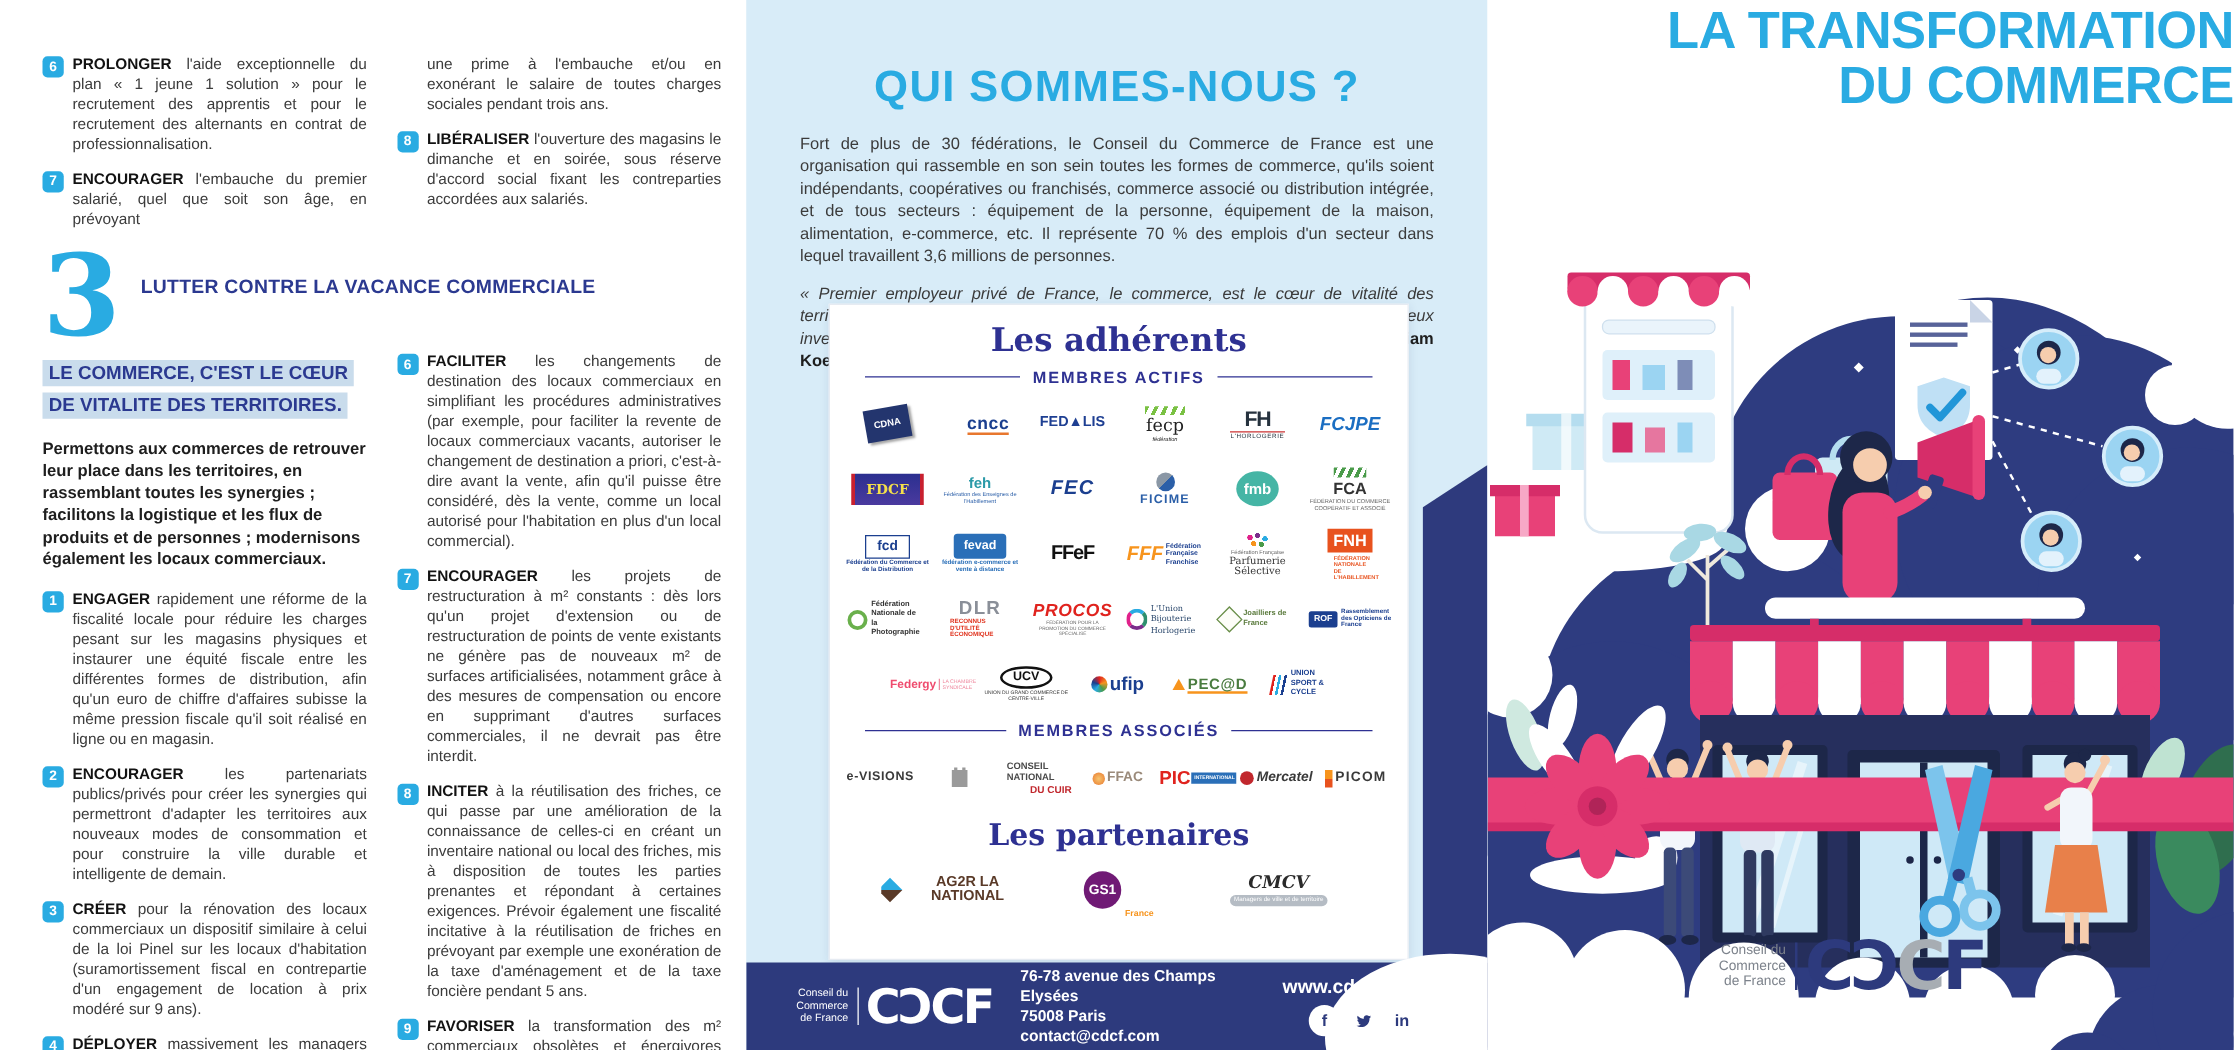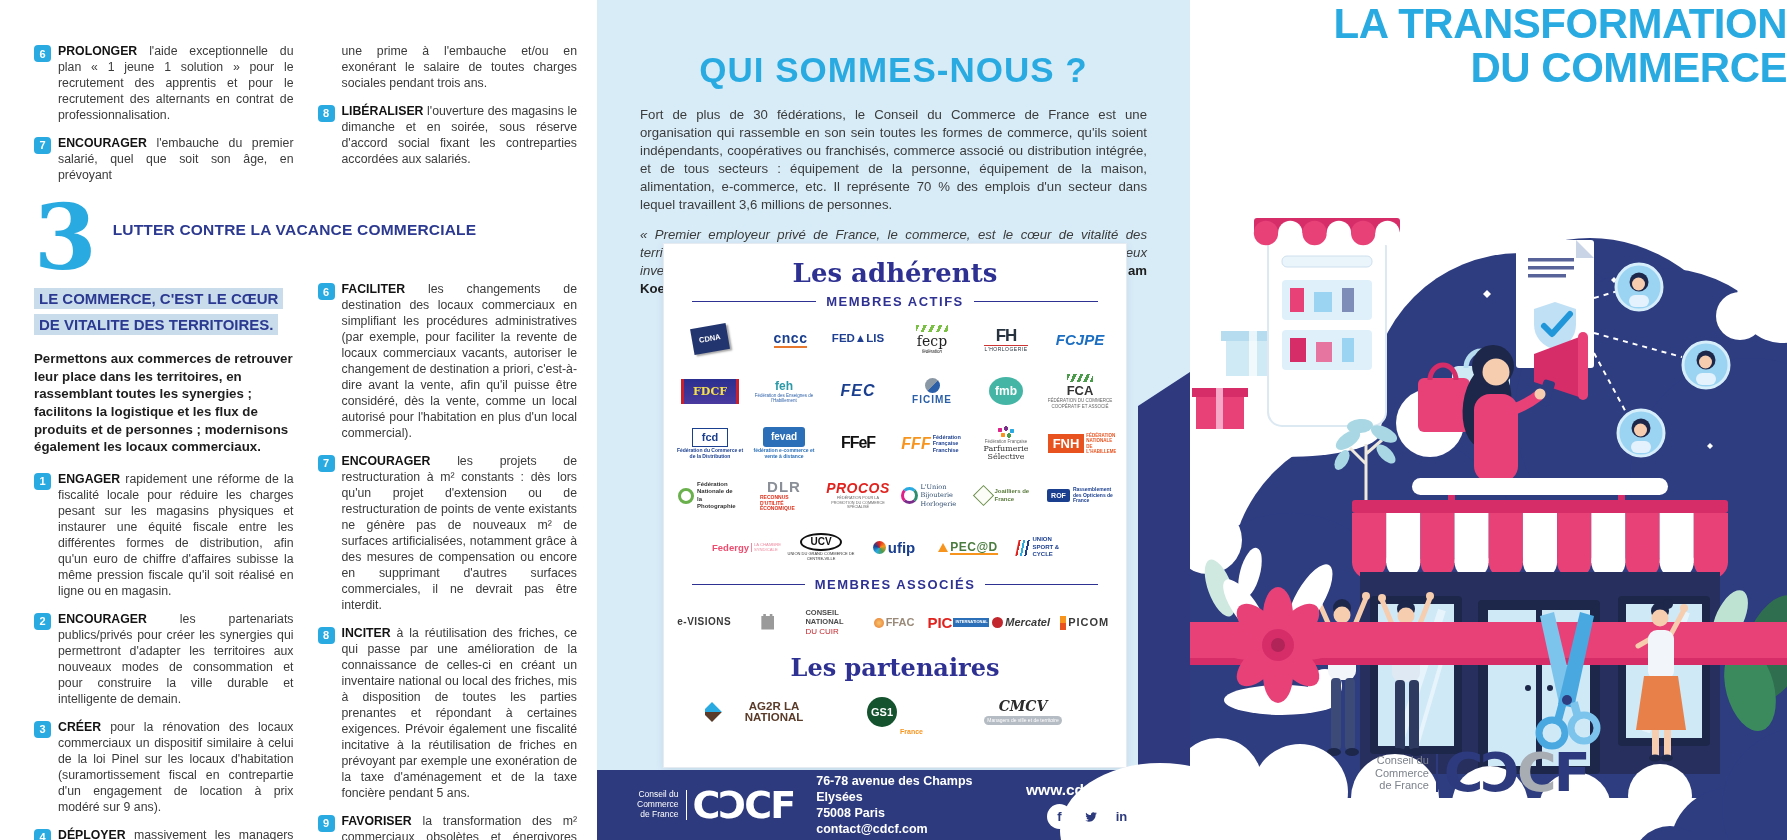--- a/index.html
+++ b/index.html
@@ -63,21 +63,21 @@
   .lg-fcd .lg-sub{color:#1b3f8f;font-weight:bold;font-size:5px;}
   .lg-fevad .lg-main{background:#2a6fb8;color:#fff;font-size:10px;padding:5px 8px;border-radius:3px;}
   .lg-fevad .lg-sub{color:#2a6fb8;font-weight:bold;font-size:5px;}
   .lg-ffef .lg-main{font-size:16px;color:#111;letter-spacing:-1px;}
   .lg-fff{flex-direction:row;gap:2px;}
   .lg-fff .lg-main{color:#f7941d;font-size:16px;font-style:italic;}
   .lg-fff .lg-sub{color:#1b3f8f;font-weight:bold;font-size:5.5px;text-align:left;width:30px;}
   .lg-parfum::before{content:"";order:-2;width:20px;height:12px;background:radial-gradient(circle 2.2px at 4px 4px,#e0218a 96%,transparent),radial-gradient(circle 2.2px at 10px 2.5px,#7b2d8b 96%,transparent),radial-gradient(circle 2.2px at 16px 5px,#29abe2 96%,transparent),radial-gradient(circle 2.2px at 7px 9px,#f7941d 96%,transparent),radial-gradient(circle 2.2px at 13px 9.5px,#4a9b4a 96%,transparent);}
   .lg-parfum .lg-sub{order:-1;}
   .lg-parfum .lg-main{font-family:"DejaVu Serif",serif;font-weight:normal;font-size:8px;color:#333;}
-  .lg-fnh{flex-direction:row;gap:2px;align-items:center;}
+  .lg-fnh{flex-direction:column;gap:2px;align-items:center;}
   .lg-fnh .lg-main{background:#e8521e;color:#fff;font-size:13px;padding:3px 5px;}
   .lg-fnh .lg-sub{color:#e8521e;font-weight:bold;font-size:4.5px;text-align:left;width:26px;}
   .lg-fnp{flex-direction:row;gap:3px;}
   .lg-fnp::before{content:"";width:16px;height:16px;border:3.5px solid #6ab04c;border-radius:50%;box-sizing:border-box;flex:none;}
   .lg-fnp .lg-main{font-size:6px;text-align:left;color:#333;width:42px;line-height:1.2;}
   .lg-dlr .lg-main{color:#8a8f98;font-size:15px;letter-spacing:1px;}
   .lg-dlr .lg-sub{color:#e0331e;font-weight:bold;font-size:5px;text-align:left;width:48px;}
   .lg-procos .lg-main{color:#e0231e;font-style:italic;font-size:14px;letter-spacing:.5px;}
   .lg-procos .lg-sub{font-size:3.8px;width:58px;}
   .lg-ubh{flex-direction:row;gap:3px;}
@@ -99,38 +99,38 @@
   .lg-ufip .lg-main{font-size:15px;color:#1b3f8f;}
   .lg-pecad{flex-direction:row;gap:2px;}
   .lg-pecad::before{content:"";width:0;height:0;border-left:5px solid transparent;border-right:5px solid transparent;border-bottom:9px solid #f7941d;flex:none;}
   .lg-pecad .lg-main{font-size:12px;color:#4a7c3f;letter-spacing:.5px;border-bottom:2px solid #f7941d;}
   .lg-usc{flex-direction:row;gap:3px;}
   .lg-usc::before{content:"";width:13px;height:16px;background:linear-gradient(90deg,#e0231e 0 2px,transparent 2px 4.5px,#29abe2 4.5px 6.5px,transparent 6.5px 9px,#1b3f8f 9px 11px,transparent 11px);transform:skewX(-12deg);flex:none;}
   .lg-usc .lg-main{font-size:6px;width:34px;text-align:left;color:#1b3f8f;line-height:1.25;}
   .lg-evisions .lg-main{color:#3a3a3a;font-size:10px;letter-spacing:.5px;}
   .lg-crest::before{content:"";width:13px;height:16px;background:#9a9a9a;clip-path:polygon(0 15%,15% 15%,15% 0,35% 0,35% 15%,65% 15%,65% 0,85% 0,85% 15%,100% 15%,100% 100%,0 100%);}
   .lg-cuir .lg-main{font-size:7.5px;color:#4a4a4a;text-align:left;width:52px;line-height:1.2;}
-  .lg-cuir .lg-sub{color:#c1272d;font-weight:normal;font-size:8px;text-align:left;width:52px;}
+  .lg-cuir .lg-sub{color:#c1272d;font-weight:bold;font-size:8px;text-align:right;width:52px;}
   .lg-ffac{flex-direction:row;gap:2px;}
   .lg-ffac::before{content:"";width:10px;height:10px;border-radius:50%;background:radial-gradient(#f7c56e,#e8772e);flex:none;}
   .lg-ffac .lg-main{color:#9a8a7a;font-size:11px;}
   .lg-pic{flex-direction:row;gap:1px;}
   .lg-pic .lg-main{color:#e0231e;font-size:15px;}
   .lg-pic .lg-sub{background:#2a6fb8;color:#fff;font-size:4px;padding:2px;font-weight:bold;}
   .lg-mercatel{flex-direction:row;gap:2px;}
   .lg-mercatel::before{content:"";width:11px;height:11px;border-radius:50%;background:#c1272d;flex:none;}
   .lg-mercatel .lg-main{font-style:italic;font-size:11px;color:#3a3a3a;}
   .lg-picom{flex-direction:row;gap:2px;}
   .lg-picom::before{content:"";width:6px;height:14px;background:linear-gradient(180deg,#f7941d 50%,#e8521e 50%);flex:none;}
   .lg-picom .lg-main{font-size:11px;color:#3a3a3a;letter-spacing:1px;}
   .lg-ag2r{flex-direction:row;gap:6px;}
   .lg-ag2r::before{content:"";width:14px;height:14px;background:linear-gradient(135deg,#29abe2 50%,#5a3a28 50%);transform:rotate(45deg);flex:none;}
   .lg-ag2r .lg-main{color:#5a3a28;font-size:11.5px;}
   .lg-gs1{flex-direction:row;gap:3px;}
-  .lg-gs1 .lg-main{background:#14532d;color:#fff;width:30px;height:30px;border-radius:50%;display:flex;align-items:center;justify-content:center;font-size:11px;}
+  .lg-gs1 .lg-main{background:#701a75;color:#fff;width:30px;height:30px;border-radius:50%;display:flex;align-items:center;justify-content:center;font-size:11px;}
   .lg-gs1 .lg-sub{color:#f7941d;font-weight:bold;font-size:7px;align-self:flex-end;}
   .lg-cmcv{flex-direction:column;gap:3px;}
   .lg-cmcv .lg-main{font-family:"DejaVu Serif",serif;font-size:14px;color:#2a2a2a;font-style:italic;}
   .lg-cmcv .lg-sub{font-size:5px;background:#b5bcc4;color:#fff;padding:2px 3px;border-radius:6px;}
 
   .fold-strip{position:absolute;right:0;top:372px;width:52px;height:398px;background:#2e3a7d;clip-path:polygon(0 34px,100% 0,100% 100%,0 100%);z-index:1;}
 
   .mid-footer{position:absolute;left:0;bottom:0;width:100%;height:70px;background:#2d3a7d;display:flex;align-items:center;box-sizing:border-box;padding:0 26px 0 40px;gap:22px;z-index:3;}
   .mid-footer::after{content:"";position:absolute;right:-70px;bottom:-58px;width:200px;height:135px;background:#fff;border-radius:50%;}
   .brandlock{display:flex;align-items:center;}

